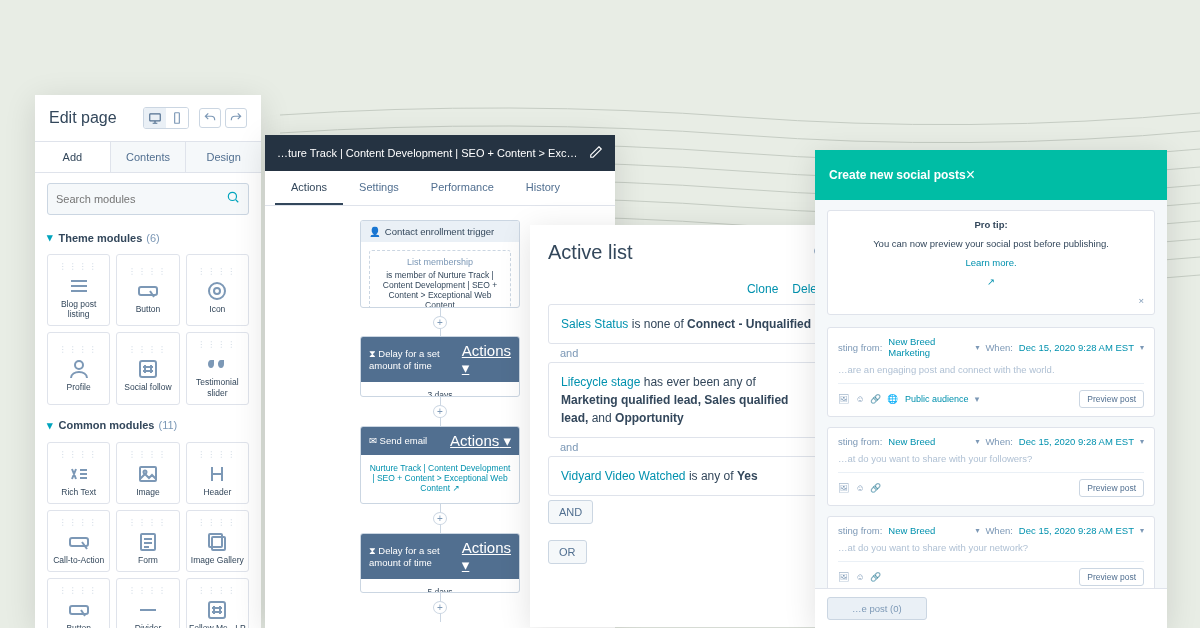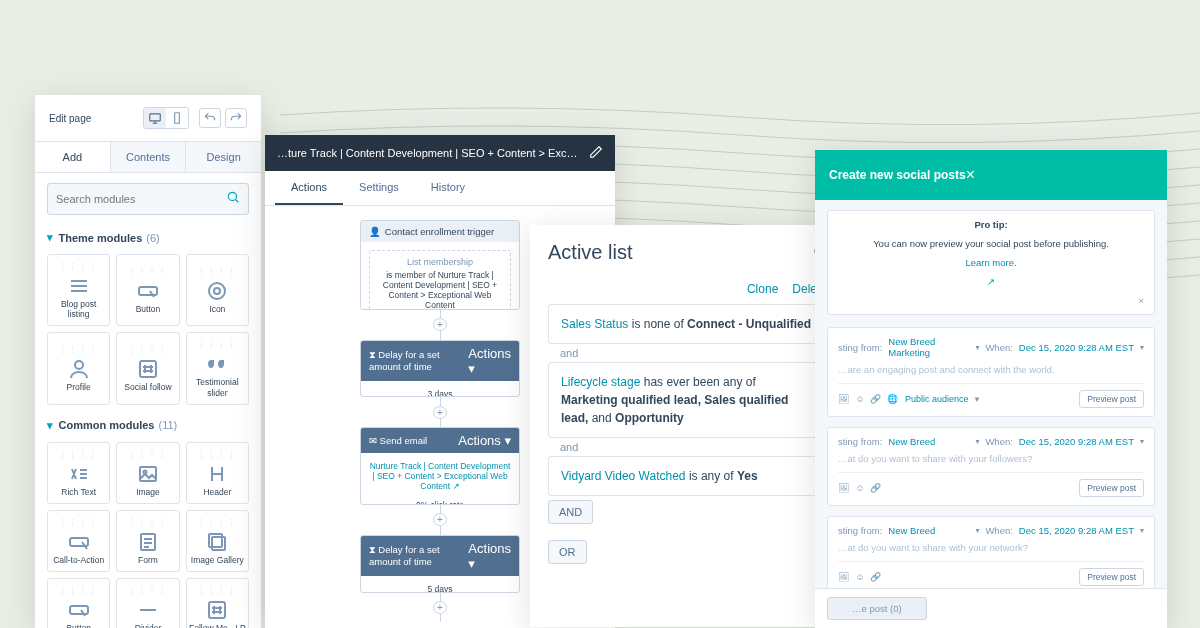--- a/index.html
+++ b/index.html
@@ -16,21 +16,21 @@
 .wavy-lines svg { width: 100%; height: 100%; }
 
 .panel {
   position: absolute; background: #fff;
   box-shadow: 0 6px 30px rgba(0,0,0,0.12);
 }
 
 
 .edit-panel { left: 35px; top: 95px; width: 226px; height: 533px; overflow: hidden; }
 .edit-header { display: flex; align-items: center; padding: 12px 14px; }
-.edit-title { font-size: 10px; font-weight: 500; color: #33475b; flex: 1; }
+.edit-title { font-size: 16px; font-weight: 500; color: #33475b; flex: 1; }
 .device-toggle { display: flex; border: 1px solid #cbd6e2; border-radius: 3px; overflow: hidden; }
 .device-btn { width: 22px; height: 20px; display: flex; align-items: center; justify-content: center; background: #fff; }
 .device-btn.active { background: #eaf0f6; }
 .undo-redo { display: flex; gap: 4px; margin-left: 10px; }
 .ur-btn { width: 22px; height: 20px; border: 1px solid #cbd6e2; border-radius: 3px; display:flex; align-items:center; justify-content:center; background:#fff; }
 .edit-tabs { display: flex; border-top: 1px solid #dfe3eb; border-bottom: 1px solid #dfe3eb; }
 .edit-tab { flex: 1; text-align: center; padding: 9px 0; font-size: 11px; color: #516f90; }
 .edit-tab.active { color: #33475b; background: #fff; box-shadow: inset 0 -2px 0 #fff; position:relative; }
 .edit-tab:not(.active) { background: #f5f8fa; border-left:1px solid #dfe3eb; }
 .search-row { padding: 10px 12px; }
@@ -50,21 +50,21 @@
 .workflow-panel { left: 265px; top: 135px; width: 350px; height: 493px; background: #fff; }
 .wf-header { background: #253342; color: #fff; font-size: 11px; padding: 10px 12px; display: flex; align-items: center; }
 .wf-header-title { flex: 1; white-space: nowrap; overflow: hidden; text-overflow: ellipsis; }
 .wf-tabs { display: flex; border-bottom: 1px solid #dfe3eb; padding: 0 10px; }
 .wf-tab { padding: 10px 16px; font-size: 11px; color: #516f90; }
 .wf-tab.active { color: #33475b; border-bottom: 2px solid #33475b; font-weight: 500; }
 .wf-canvas { padding: 14px 0; display: flex; flex-direction: column; align-items: center; background: #fff; height: 430px; overflow: hidden;}
 .wf-card { width: 160px; border: 1px solid #cbd6e2; border-radius: 3px; overflow: hidden; background: #fff; }
 .wf-card-head { background: #eaf0f6; padding: 5px 8px; font-size: 9.5px; color: #33475b; display: flex; align-items: center; }
 .wf-card-head.dark { background: #516f90; color: #fff; justify-content: space-between; }
-.wf-actions-btn { font-size: 13px; color: #fff; }
+.wf-actions-btn { font-size: 15px; color: #fff; text-decoration: underline; }
 .wf-card-body { padding: 8px 8px; text-align: center; font-size: 8.5px; color: #33475b; }
 .wf-card-body .list-title { font-size: 9px; color:#7c98b6; margin-bottom: 3px; }
 .wf-card-body a { color: #0091ae; text-decoration: none; }
 .wf-connector { width: 1px; height: 18px; background: #cbd6e2; position: relative; }
 .wf-plus { width: 14px; height: 14px; border: 1px solid #cbd6e2; border-radius: 50%; color: #7c98b6; font-size: 10px; display:flex; align-items:center; justify-content:center; background:#fff; margin:-7px 0; z-index:1;}
 .wf-card-inner-box { border: 1px dashed #cbd6e2; border-radius: 3px; padding: 6px 6px; }
 
 
 .list-panel { left: 530px; top: 225px; width: 315px; height: 402px; padding: 16px 18px 12px; }
 .list-title-row { display: flex; align-items: center; }
@@ -337,20 +337,21 @@
     <span class="wf-header-title">…ture Track | Content Development | SEO + Content &gt; Exceptional Web Content</span>
     <span style="margin-left:6px;">
       <svg class="ico" viewBox="0 0 24 24" fill="none" stroke="#fff" stroke-width="2">
           <path d="M17 3l4 4L7 21H3v-4L17 3z"></path>
         </svg>
     </span>
   </div>
   <div class="wf-tabs">
     <div class="wf-tab active">Actions</div>
     <div class="wf-tab">Settings</div>
+    <div class="wf-tab">Performance</div>
     <div class="wf-tab">History</div>
   </div>
   <div class="wf-canvas">
     <div class="wf-card">
       <div class="wf-card-head">
           <span style="margin-right:4px;">👤</span>
           <span>Contact enrollment trigger</span>
         </div>
       <div class="wf-card-body">
         <div class="wf-card-inner-box">

